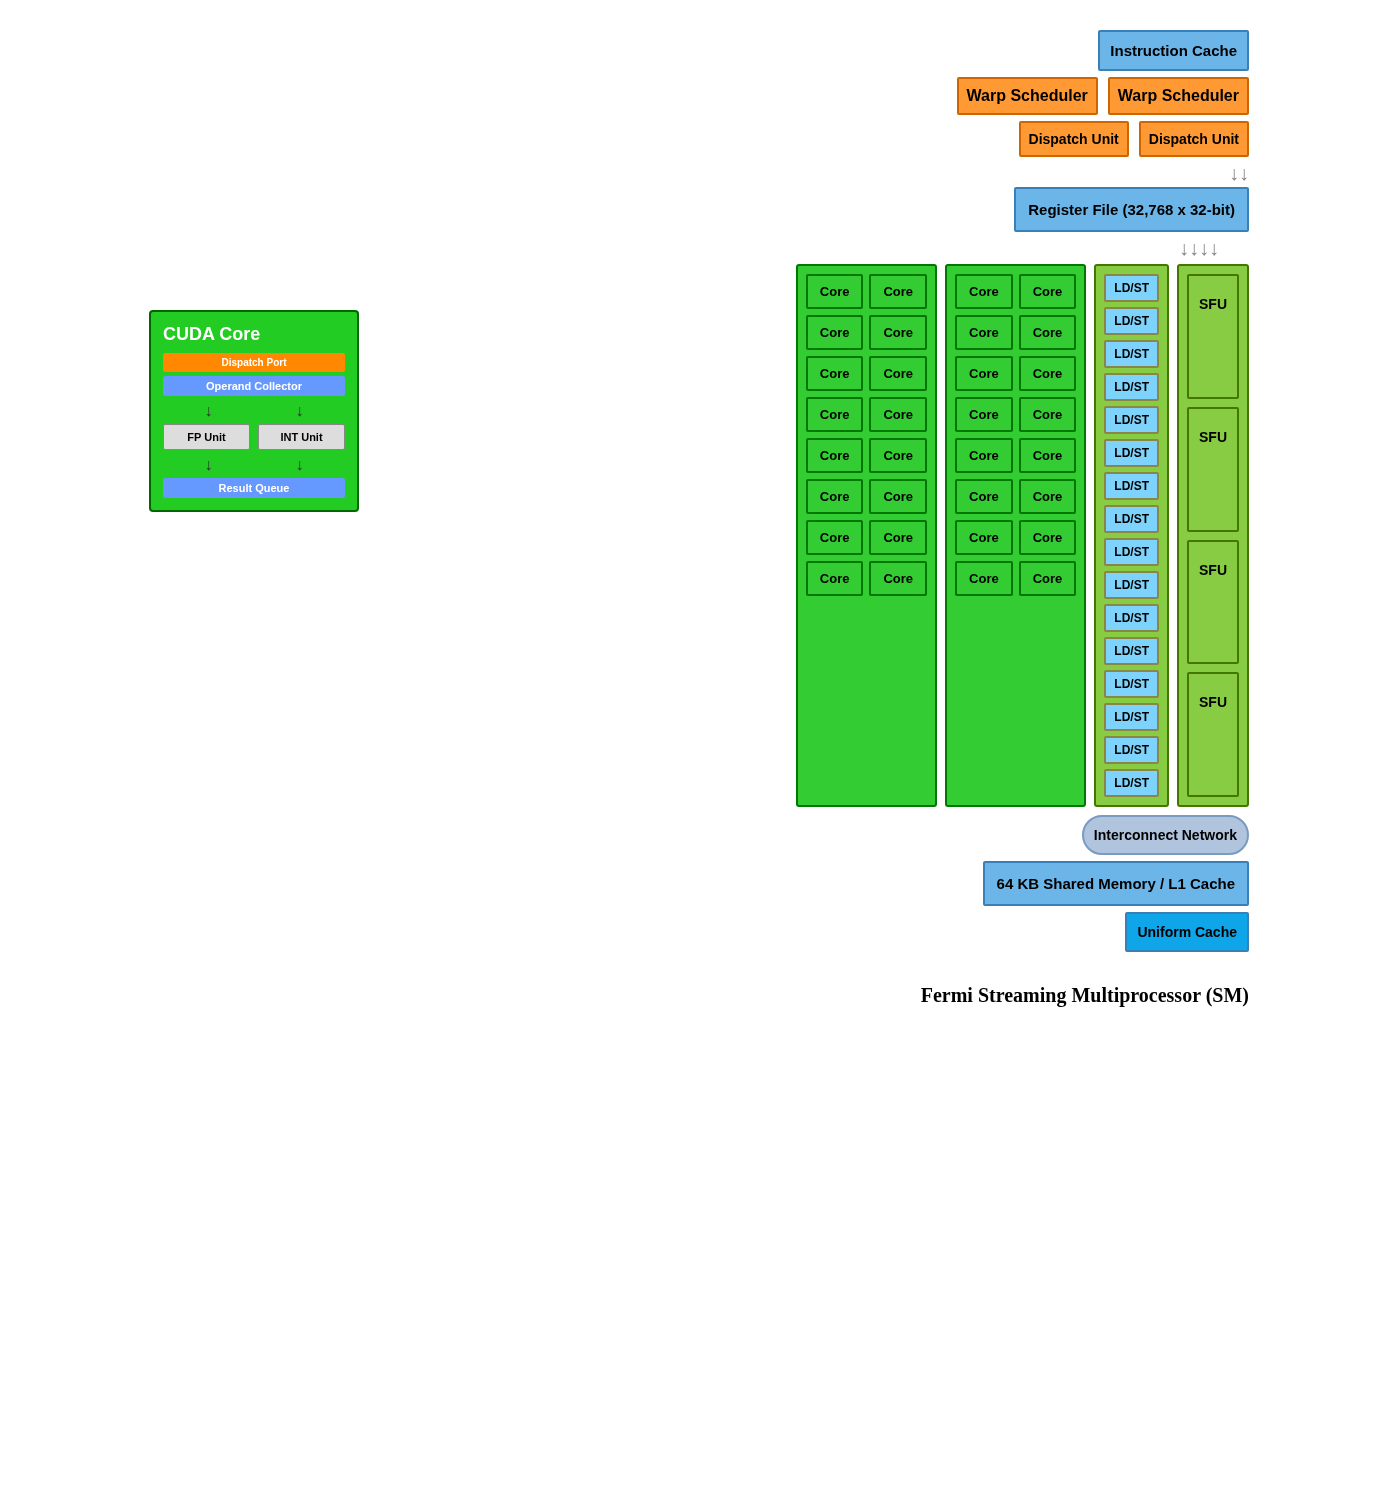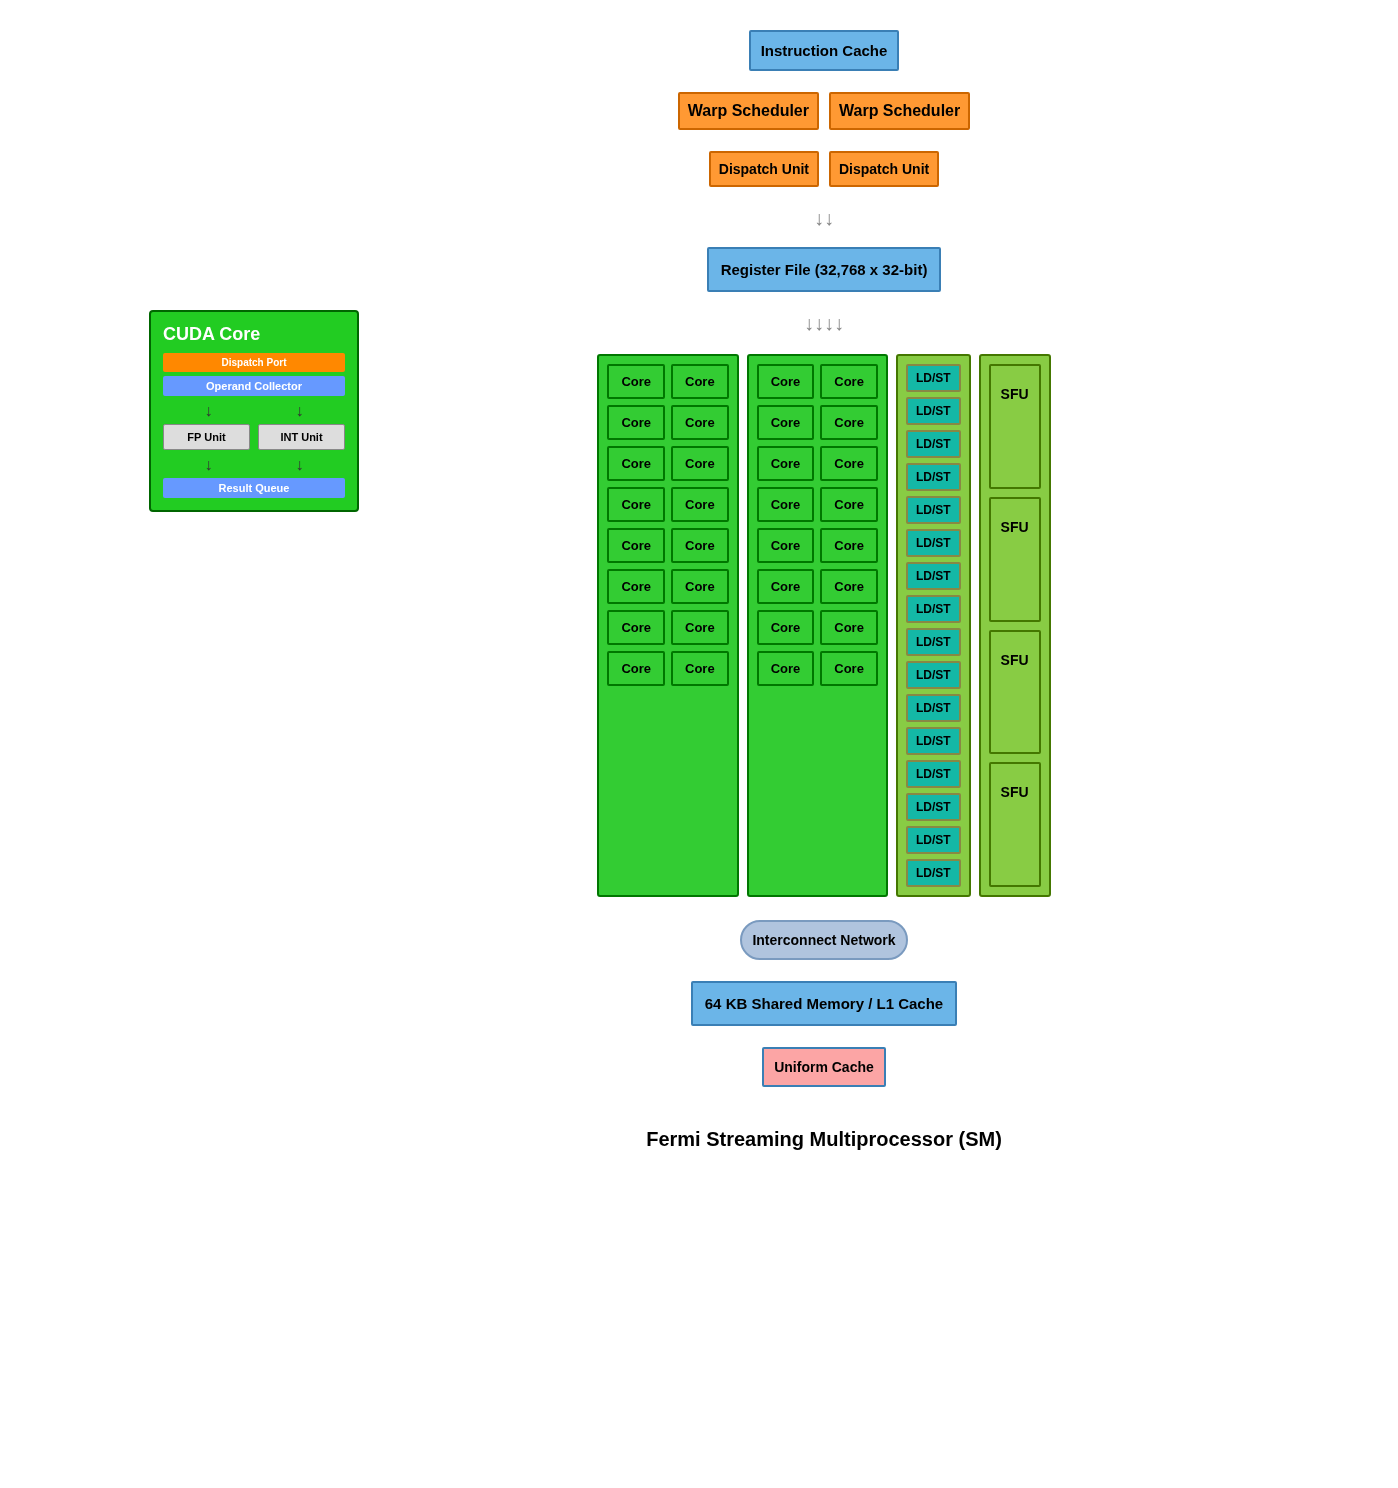--- a/index.html
+++ b/index.html
@@ -106,22 +106,21 @@
       padding: 4px 6px;
       border-radius: 2px;
       margin-top: 4px;
     }
 
     
     .sm-section {
       flex: 1;
       display: flex;
       flex-direction: column;
-      align-items: center;
-      gap: 15px;
+      align-items: flex-end;
     }
 
     
     .instruction-cache {
       background: #6bb5e8;
       border: 2px solid #3a7fb5;
       text-align: center;
       padding: 10px;
       font-size: 15px;
       font-weight: bold;
@@ -234,21 +233,21 @@
       border: 2px solid #447700;
       border-radius: 3px;
       padding: 8px;
       display: flex;
       flex-direction: column;
       gap: 5px;
       min-width: 70px;
     }
 
     .ldst-cell {
-      background: #14b8a6;
+      background: #7dd3fc;
       border: 2px solid #888844;
       border-radius: 2px;
       font-size: 12px;
       font-weight: bold;
       text-align: center;
       padding: 5px 8px;
     }
 
     
     .sfu-column {
@@ -291,35 +290,36 @@
       border: 2px solid #3a7fb5;
       text-align: center;
       padding: 12px;
       font-size: 15px;
       font-weight: bold;
       margin-bottom: 6px;
       border-radius: 2px;
     }
 
     .uniform-cache-bar {
-      background: #fca5a5;
+      background: #0ea5e9;
       border: 2px solid #3a7fb5;
       text-align: center;
       padding: 10px;
       font-size: 14px;
       font-weight: bold;
       margin-bottom: 16px;
       border-radius: 2px;
     }
 
     .page-title {
       text-align: center;
       font-size: 20px;
       font-weight: bold;
-      margin-top: 10px;
+      margin-top: 16px;
+      font-family: Liberation Serif, serif;
     }
   </style>
 </head>
 <body>
 
 <div class="page-container">
 
   <div class="cuda-core-section">
     <div class="cuda-core-box">
       <div class="cuda-core-title">CUDA Core</div>

